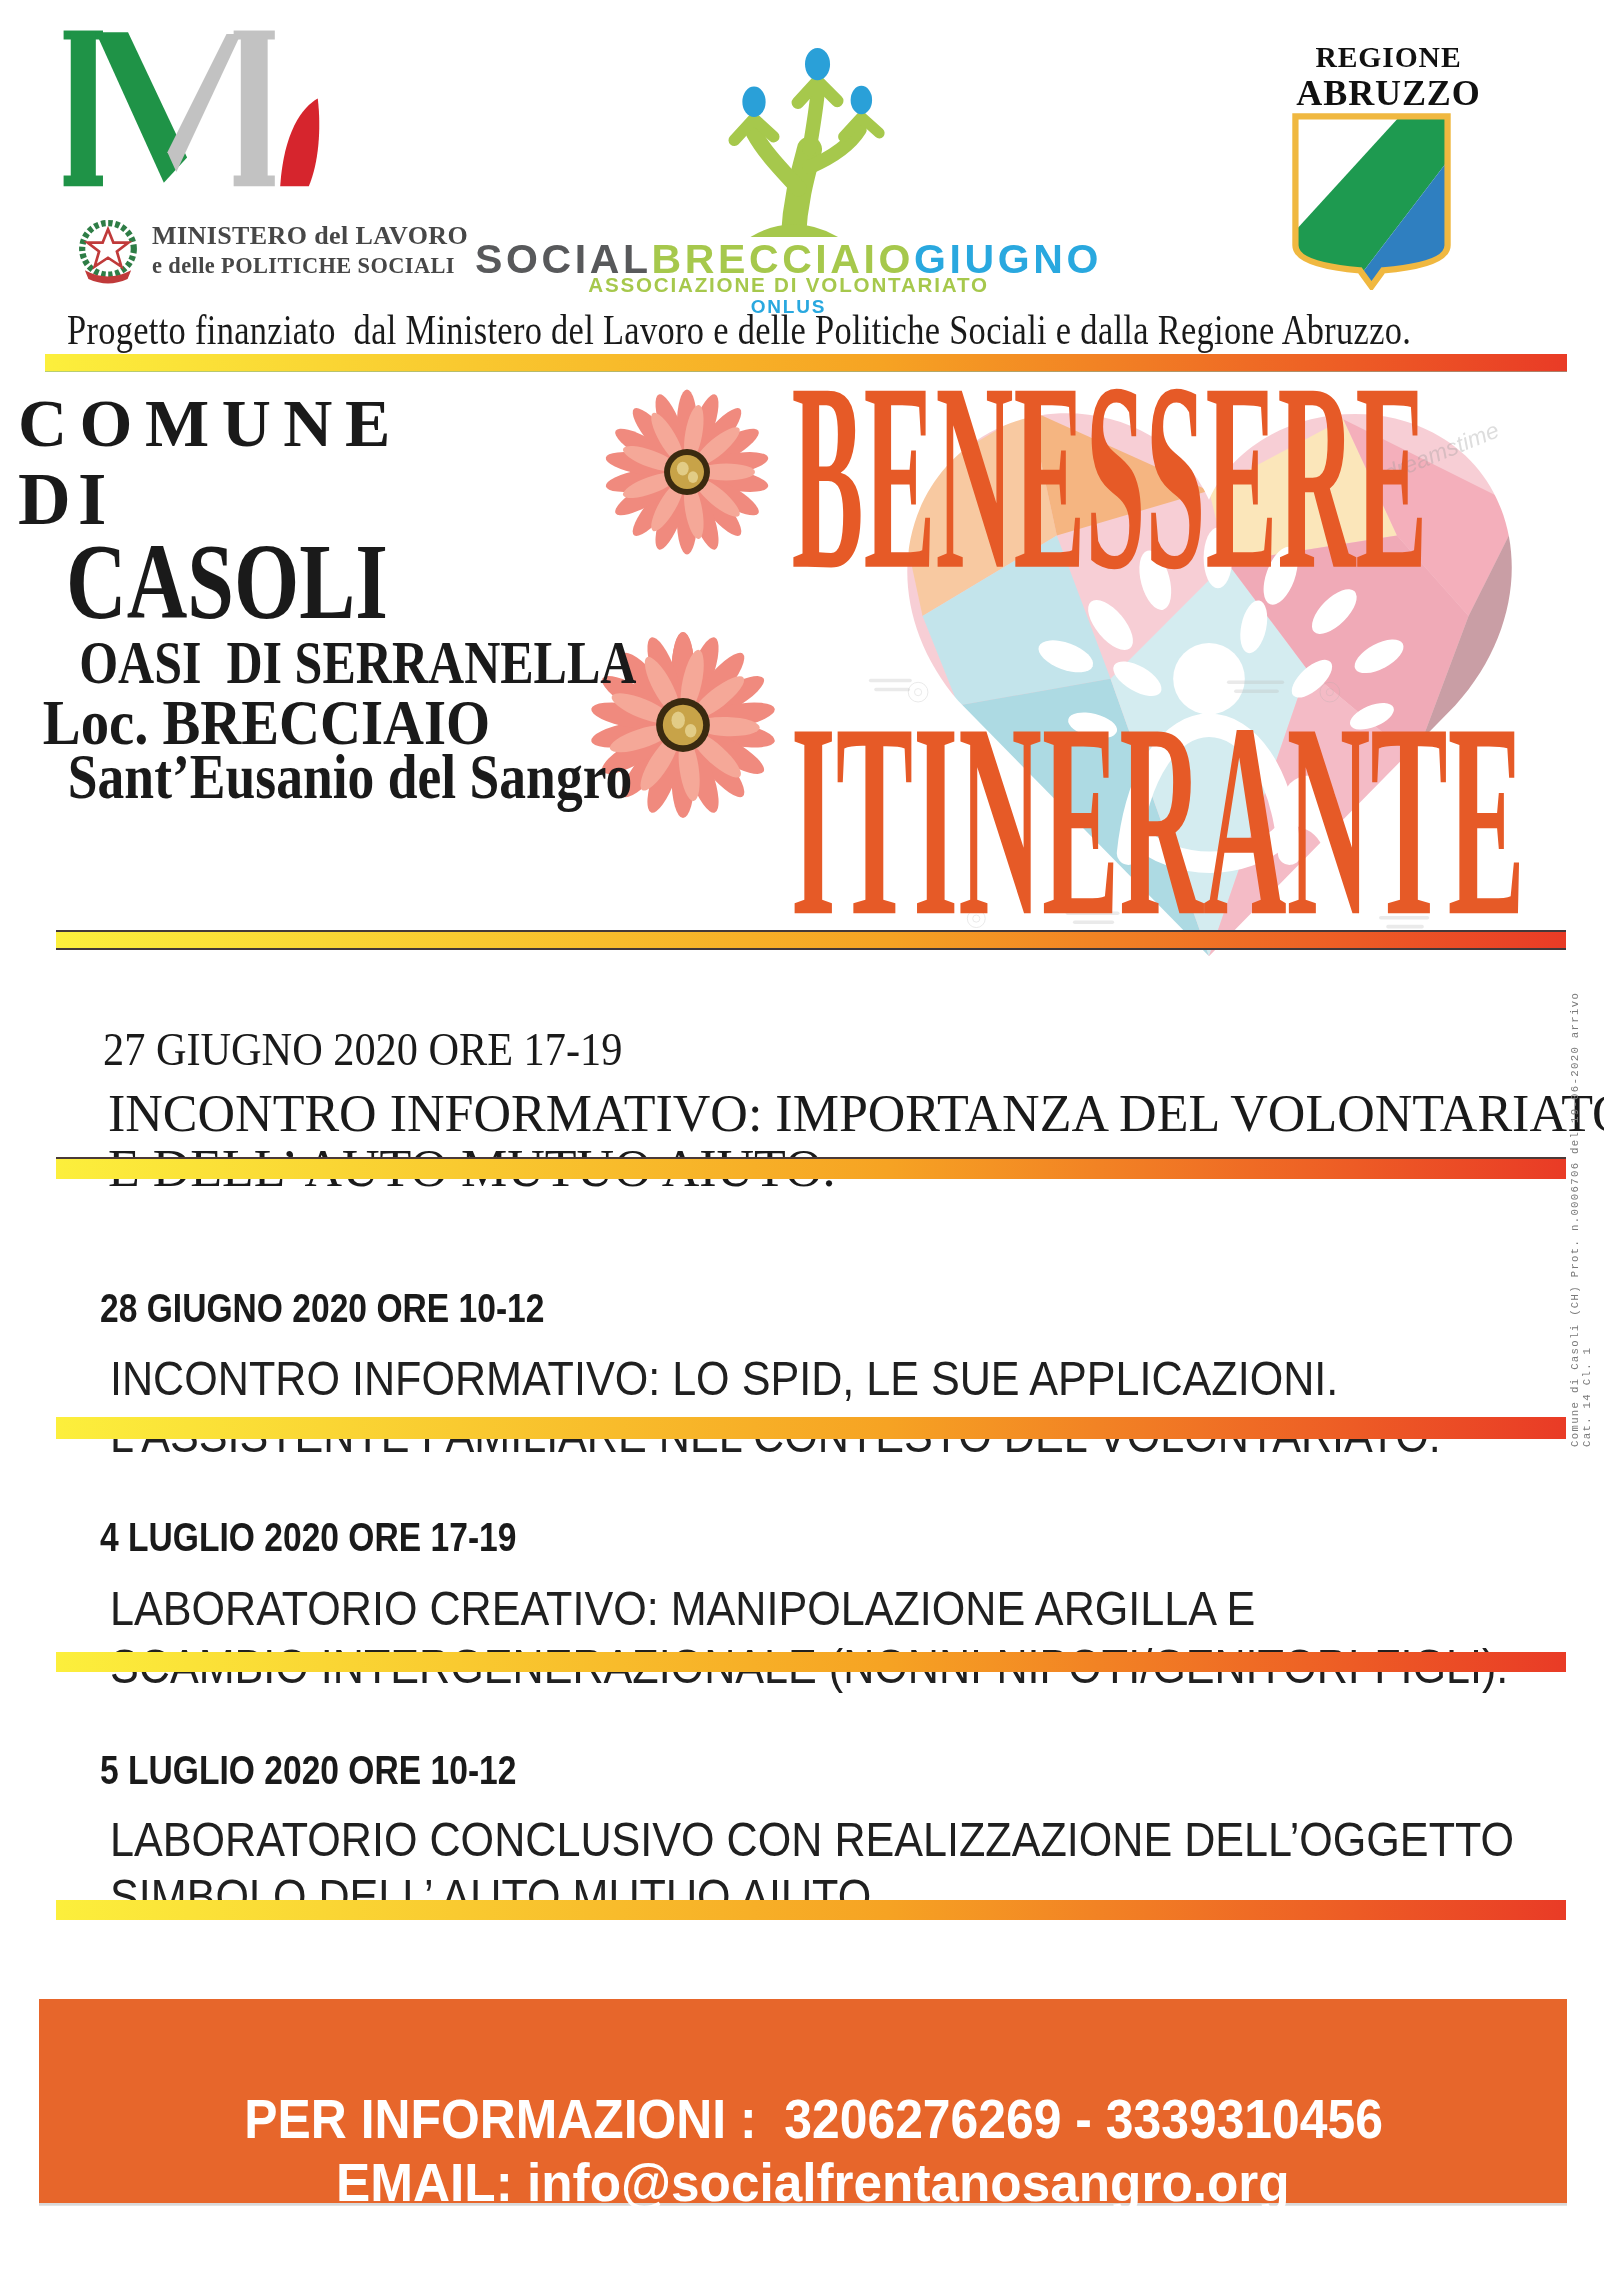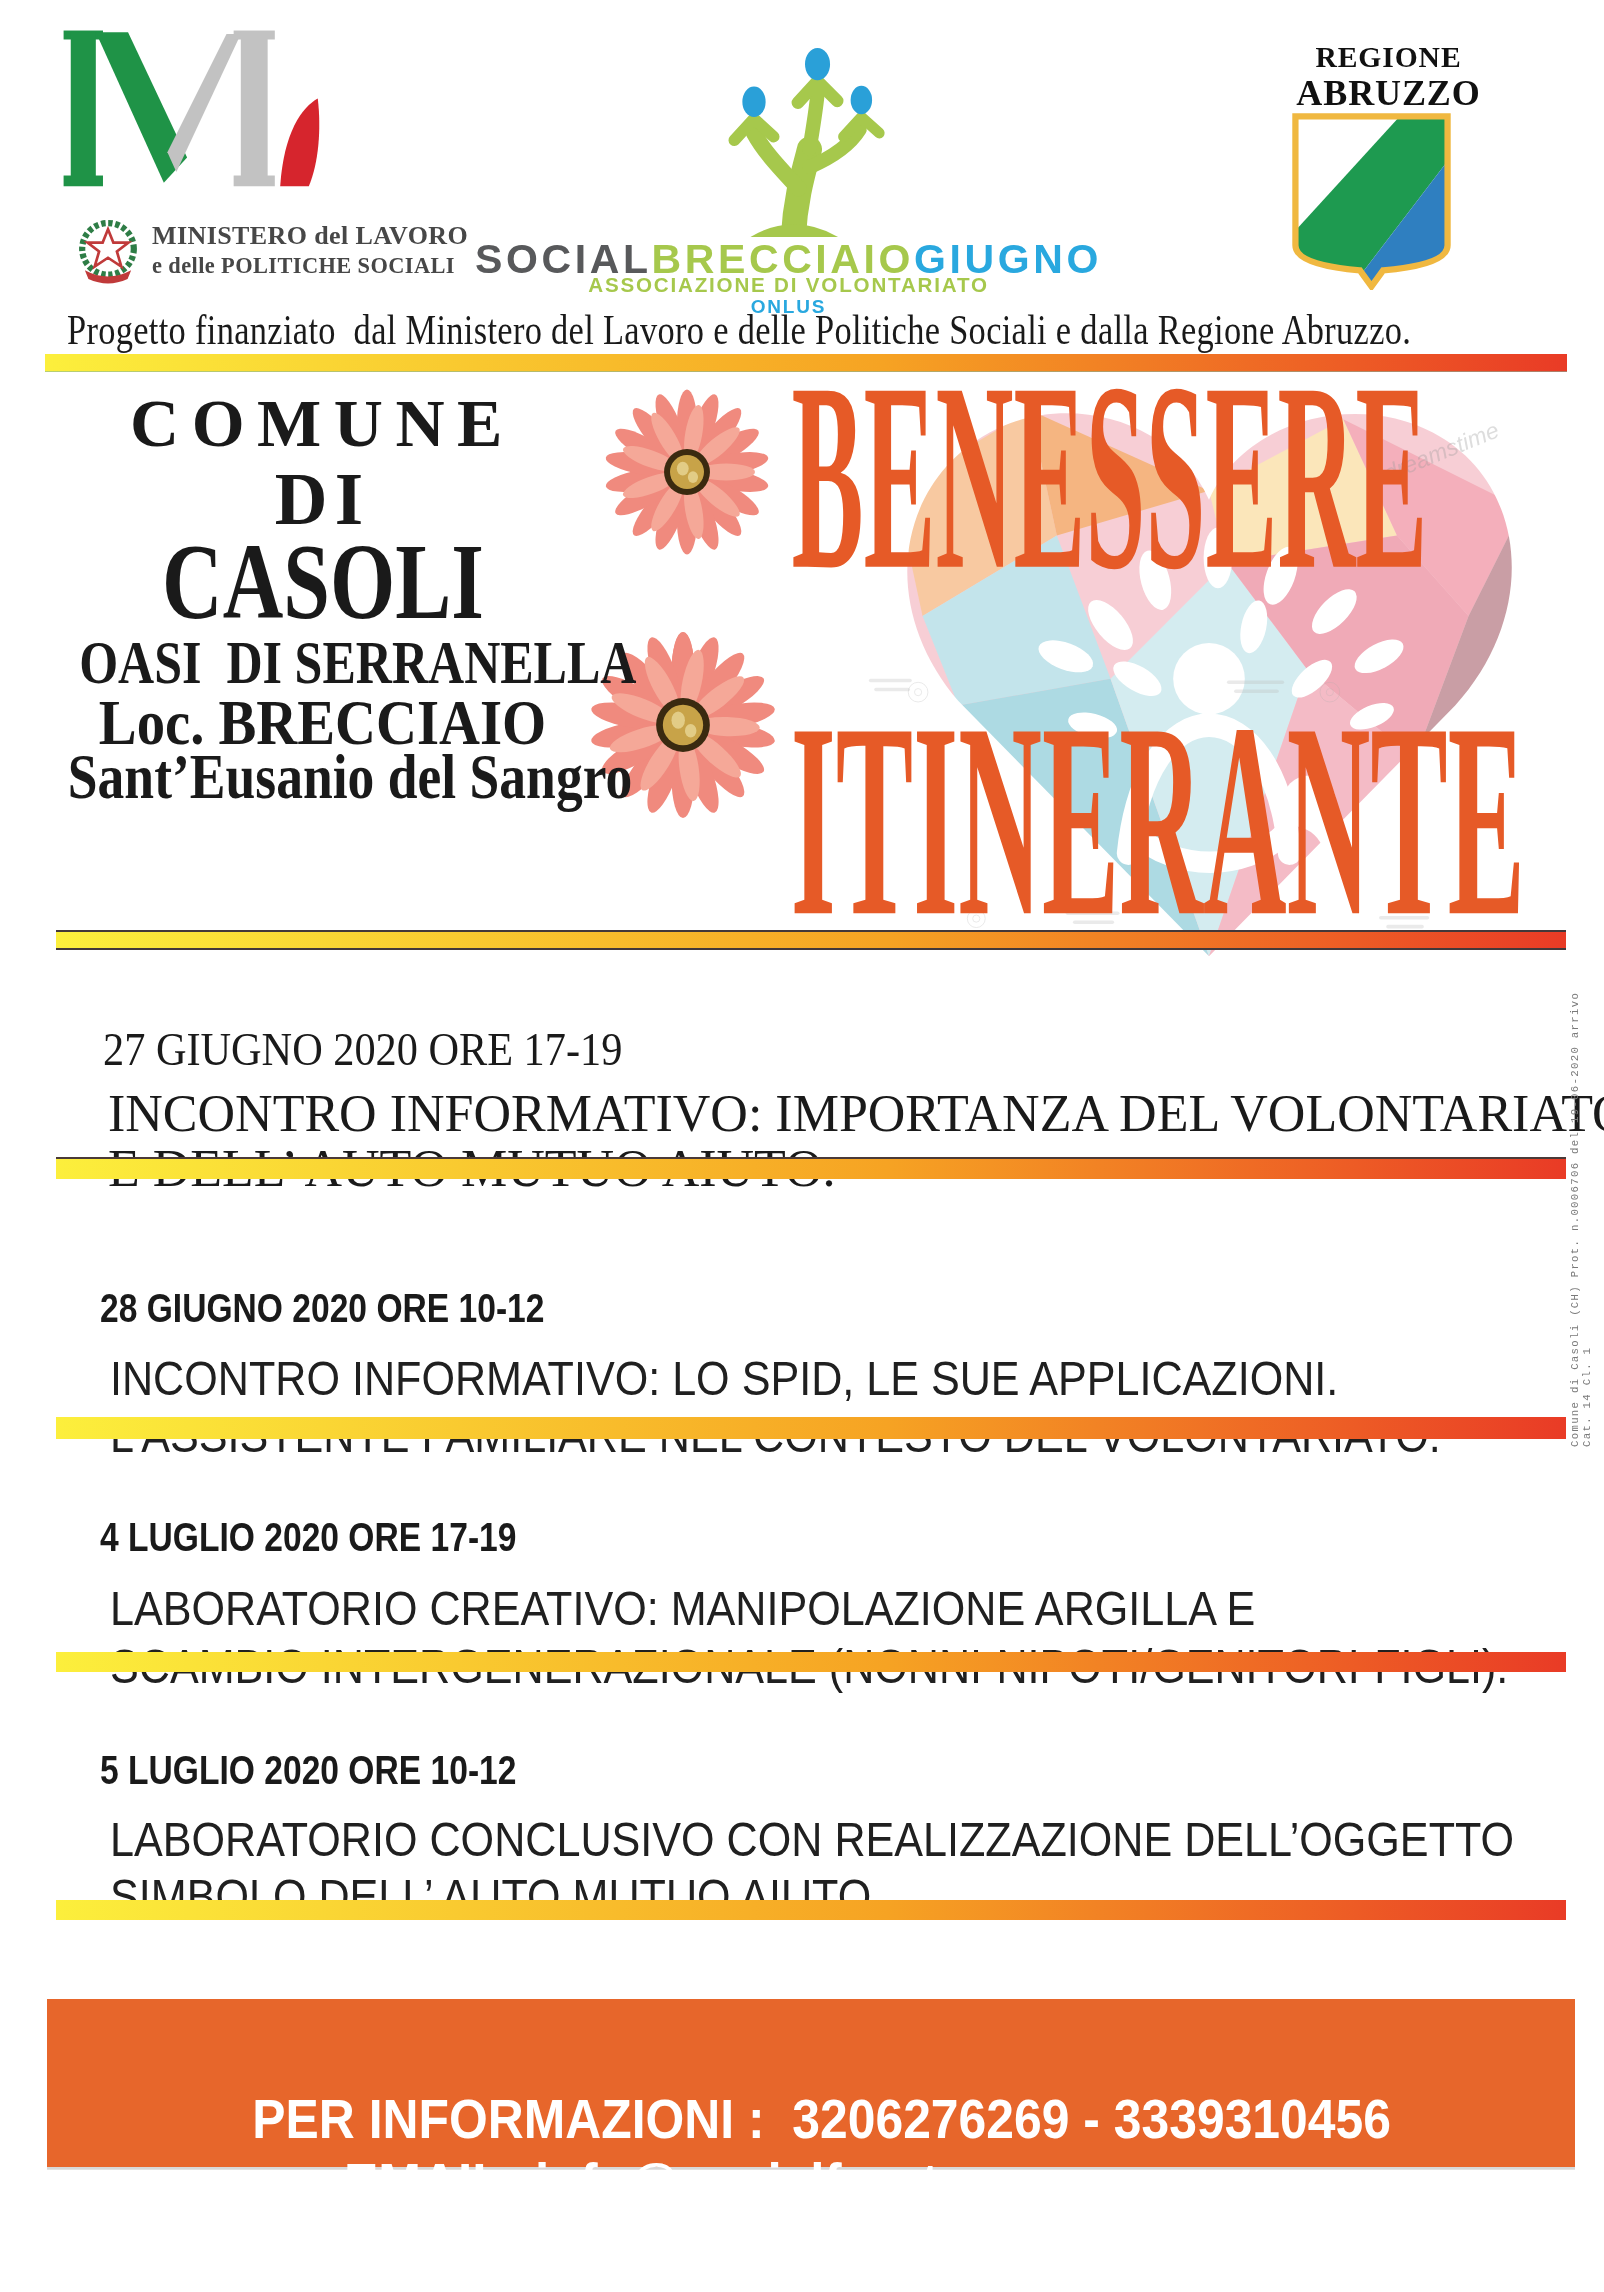--- a/index.html
+++ b/index.html
@@ -24,31 +24,31 @@
   .bar-bordered{border-top:2.7px solid #42383a;border-bottom:2.7px solid #42383a}
   .bar-topline{border-top:2.7px solid #4a3a38}
   
   .ministry-name{color:#474747;line-height:1.15;letter-spacing:0.4px}
   .assoc-line{letter-spacing:3.6px;font-weight:bold}
   .assoc-sub{letter-spacing:1.8px;font-weight:bold;color:var(--logo_green)}
   .assoc-onlus{letter-spacing:1.8px;font-weight:bold;color:var(--logo_blue)}
   .region-line{font-weight:bold;letter-spacing:0.9px;text-align:center;color:#111}
   .funding{font-size:43px;white-space:pre;transform:scaleX(.8);transform-origin:left top;letter-spacing:0.4px}
   
-  .venue-line{position:absolute;left:18px;width:609px;text-align:center;font-weight:bold;white-space:pre}
+  .venue-line{position:absolute;left:18px;width:609px;text-align:left;font-weight:bold;white-space:pre}
   .venue-line>span{display:inline-block;transform-origin:center top}
   
   .ev-date,.ev-line{position:absolute;left:56px;white-space:pre}
   .ev-date>span,.ev-line>span,.contact-line>span{display:inline-block;transform-origin:left top}
   .serif-date{font-weight:normal;font-size:47px}
   .serif-body{font-size:52px}
   .sans-date{font-family:"Liberation Sans",sans-serif;font-weight:bold;font-size:40px}
   .sans-body{font-family:"Liberation Sans",sans-serif;font-size:49px;color:#202020}
   
-  .contact-box{left:47px;top:1999px;width:1528px;height:168px;background:var(--box_orange);
+  .contact-box{left:39px;top:1999px;width:1528px;height:204px;background:var(--box_orange);
                box-shadow:0 2.7px 0 #d8d8d8}
   .contact-line{position:absolute;left:0;width:1487px;text-align:center;color:#fff;
                 font-family:"Liberation Sans",sans-serif;font-weight:bold;white-space:pre}
   .contact-line>span{transform-origin:center top}
   
   .stamp{left:1569px;top:972px;height:475px;width:21.5px;
          writing-mode:vertical-rl;transform:rotate(180deg);
          font-size:10.7px;letter-spacing:1.3px;color:var(--stamp_gray)}
   .wm{fill:#9a9a9a;opacity:.33;font-family:"Liberation Sans",sans-serif}
 </style>

